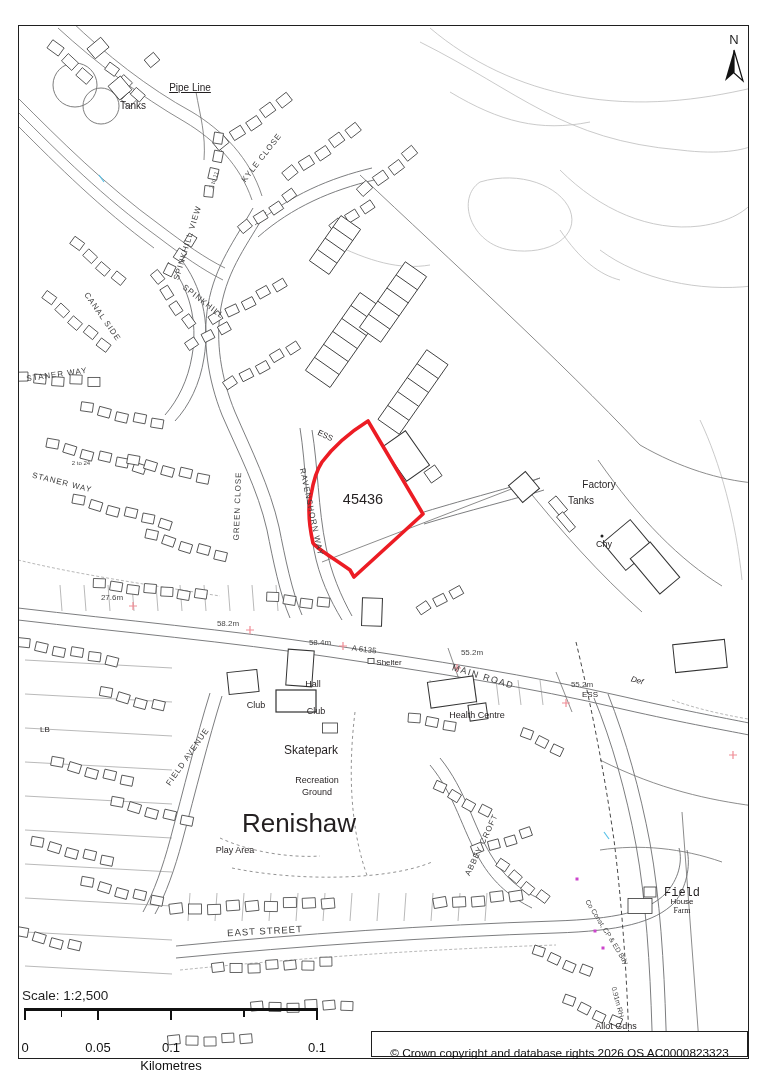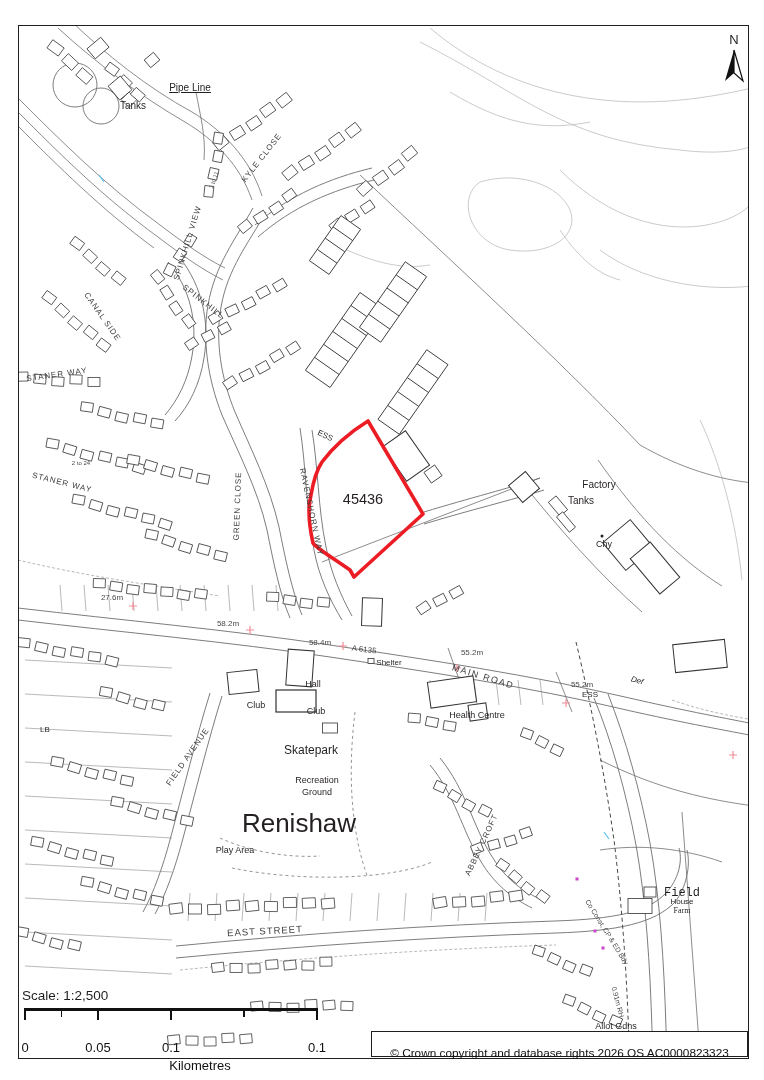--- a/index.html
+++ b/index.html
@@ -14,21 +14,21 @@
   .map-label.italic{font-style:italic;}
   .north{position:absolute;left:714px;top:32px;width:40px;height:58px;text-align:center;}
   .north .n-label{font-size:13px;color:#1f1f1f;}
   .scalebar{position:absolute;left:22px;top:988px;width:310px;}
   .scale-title{font-size:13.5px;color:#1f1f1f;}
   .bar-wrap{position:absolute;left:3px;top:20px;width:292px;height:14px;}
   .bar-line{position:absolute;left:0;top:0;width:292px;height:3px;background:#111;}
   .tick{position:absolute;top:0;width:1.6px;height:12px;background:#111;}
   .tick.minor{height:9px;}
   .tick-label{position:absolute;top:32px;font-size:13px;color:#111;transform:translateX(-50%);}
-  .unit-label{position:absolute;left:146px;top:50px;font-size:13px;color:#111;transform:translateX(-50%);margin-left:29px;}
+  .unit-label{position:absolute;left:146px;top:50px;font-size:13px;color:#111;transform:translateX(-50%);}
   .copyright-box{position:absolute;left:371px;top:1031px;width:377px;height:26px;background:#ffffff;border:1.2px solid #1f1f1f;box-sizing:border-box;display:flex;align-items:center;justify-content:center;}
   .copyright-box span{font-size:11.8px;color:#111;white-space:nowrap;margin-top:18px;}
 </style>
 </head>
 <body>
 
 <div class="map-frame"></div>
 
 <div class="map-clip">
   <svg class="art" viewBox="0 0 764 1080" xmlns="http://www.w3.org/2000/svg">

